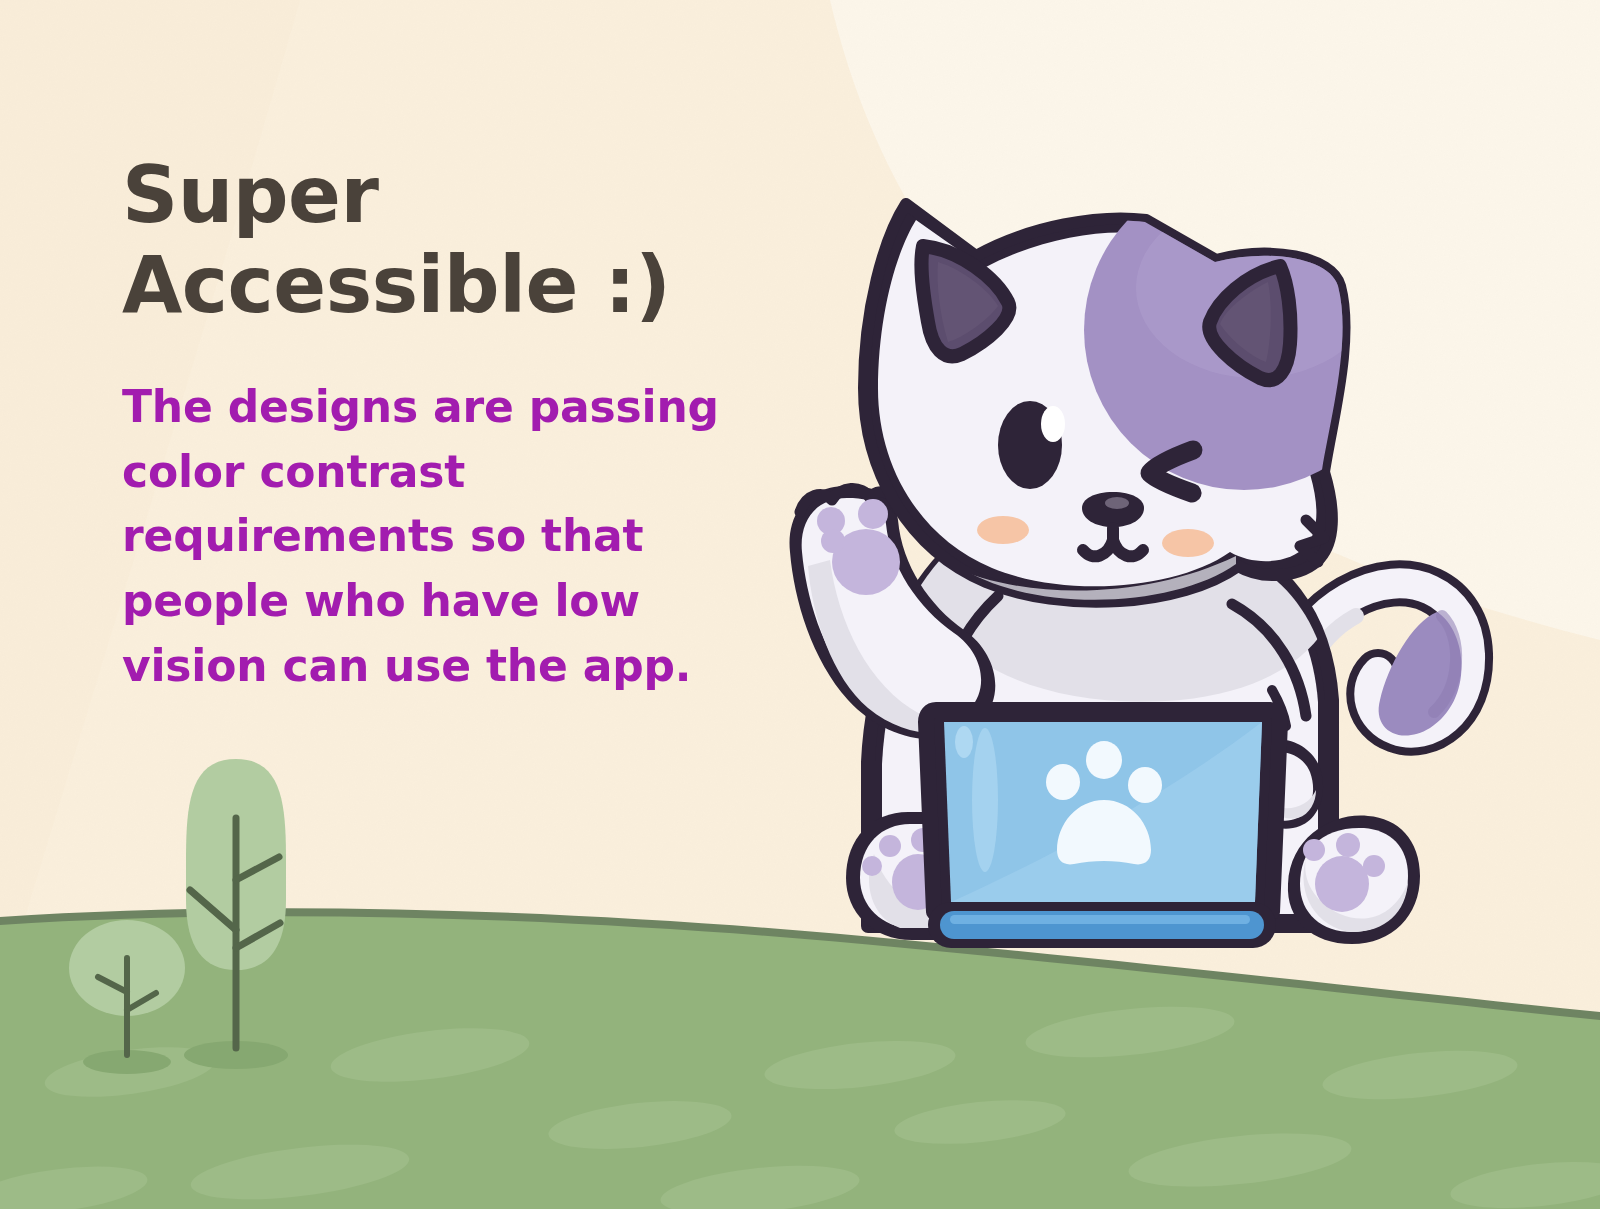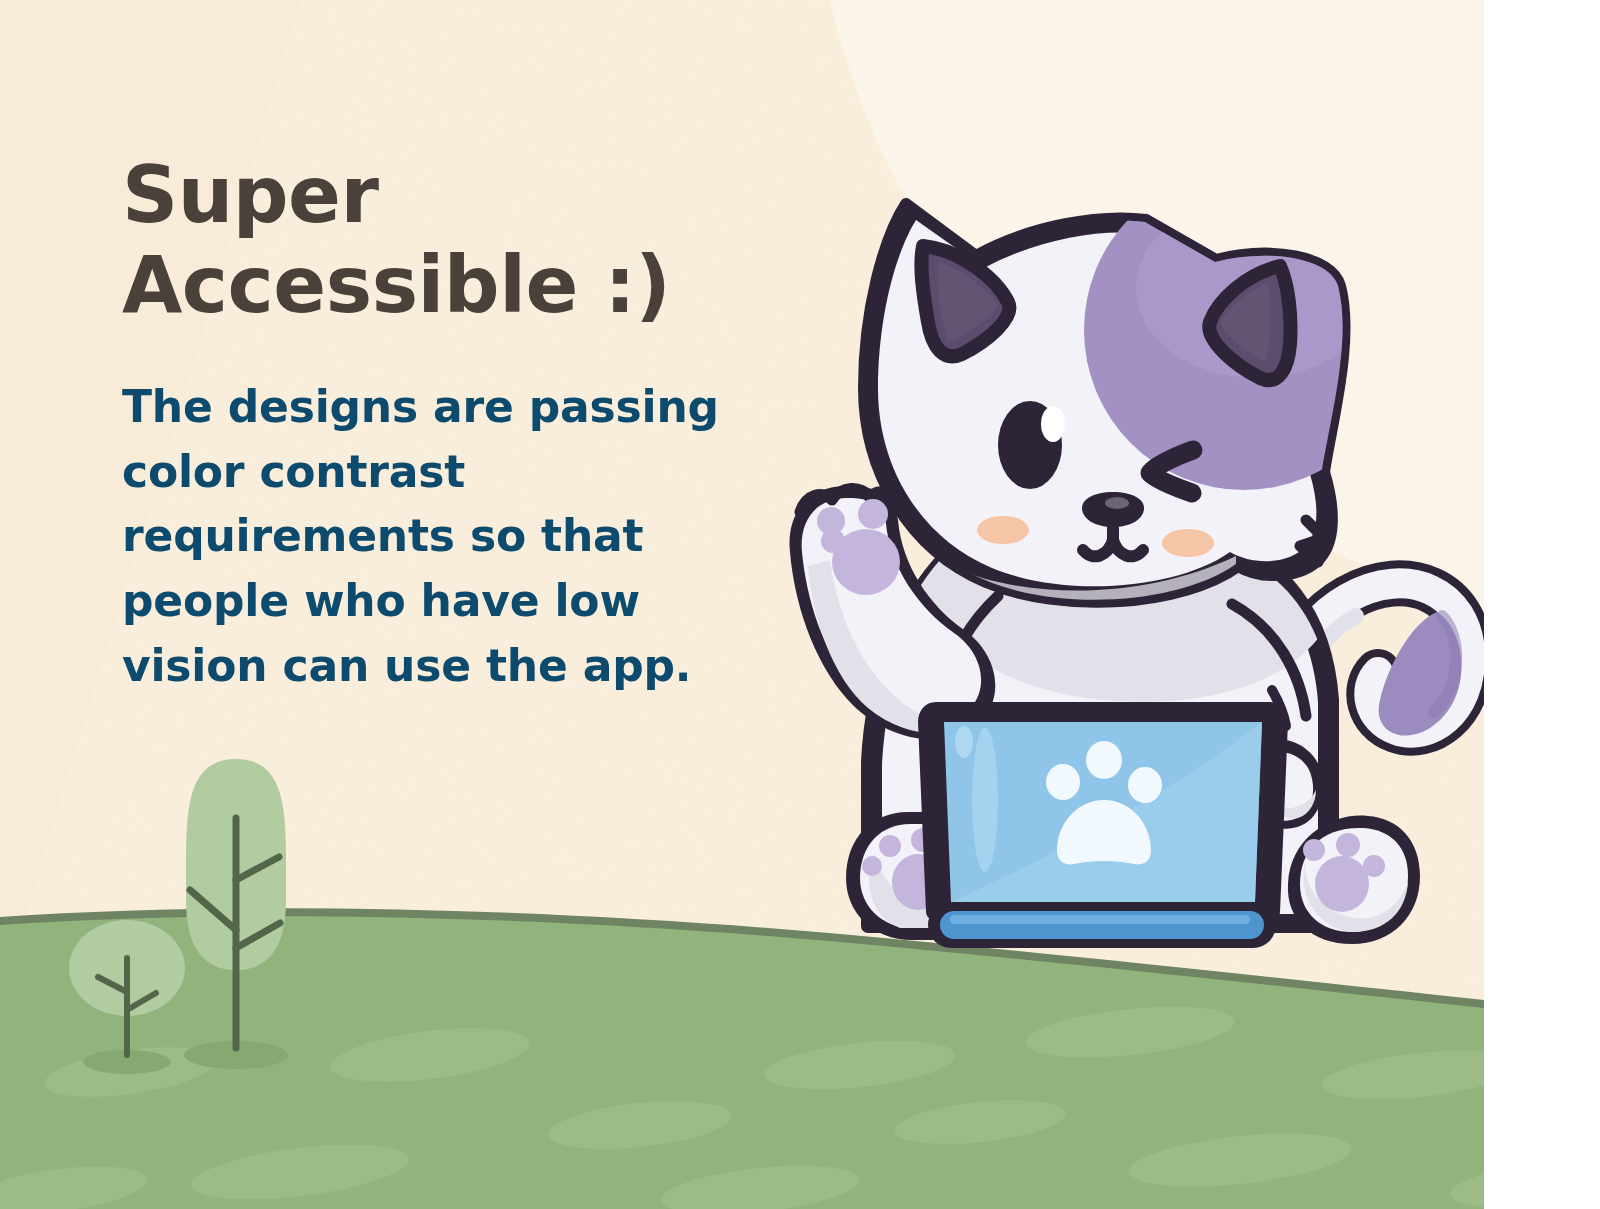--- a/index.html
+++ b/index.html
@@ -2,21 +2,21 @@
 <html><head>
 <meta charset="utf-8">
 <style>
   html, body {
     margin: 0;
     padding: 0;
     background: #ffffff;
   }
   #slide {
     position: relative;
-    width: 1484px;
+    width: 1600px;
     height: 1209px;
     overflow: hidden;
     background: #FAEFDC;
     font-family: "DejaVu Sans", sans-serif;
   }
   #bg-svg, #art-svg {
     position: absolute;
     inset: 0;
     width: 1600px;
     height: 1209px;
@@ -39,21 +39,21 @@
     white-space: pre-line;
   }
   #body-copy {
     margin: 0;
     padding-top: 44px;
     font-family: "DejaVu Sans", sans-serif;
     font-weight: 700;
     font-size: 44px;
     line-height: 1.47;
     letter-spacing: -0.2px;
-    color: #0c4a6e;
+    color: #a21caf;
     max-width: 620px;
   }
 </style>
 </head>
 <body>
 
 <div id="slide">
 
   <svg id="bg-svg" viewBox="0 0 1600 1209" preserveAspectRatio="none" aria-hidden="true">
     <defs>

